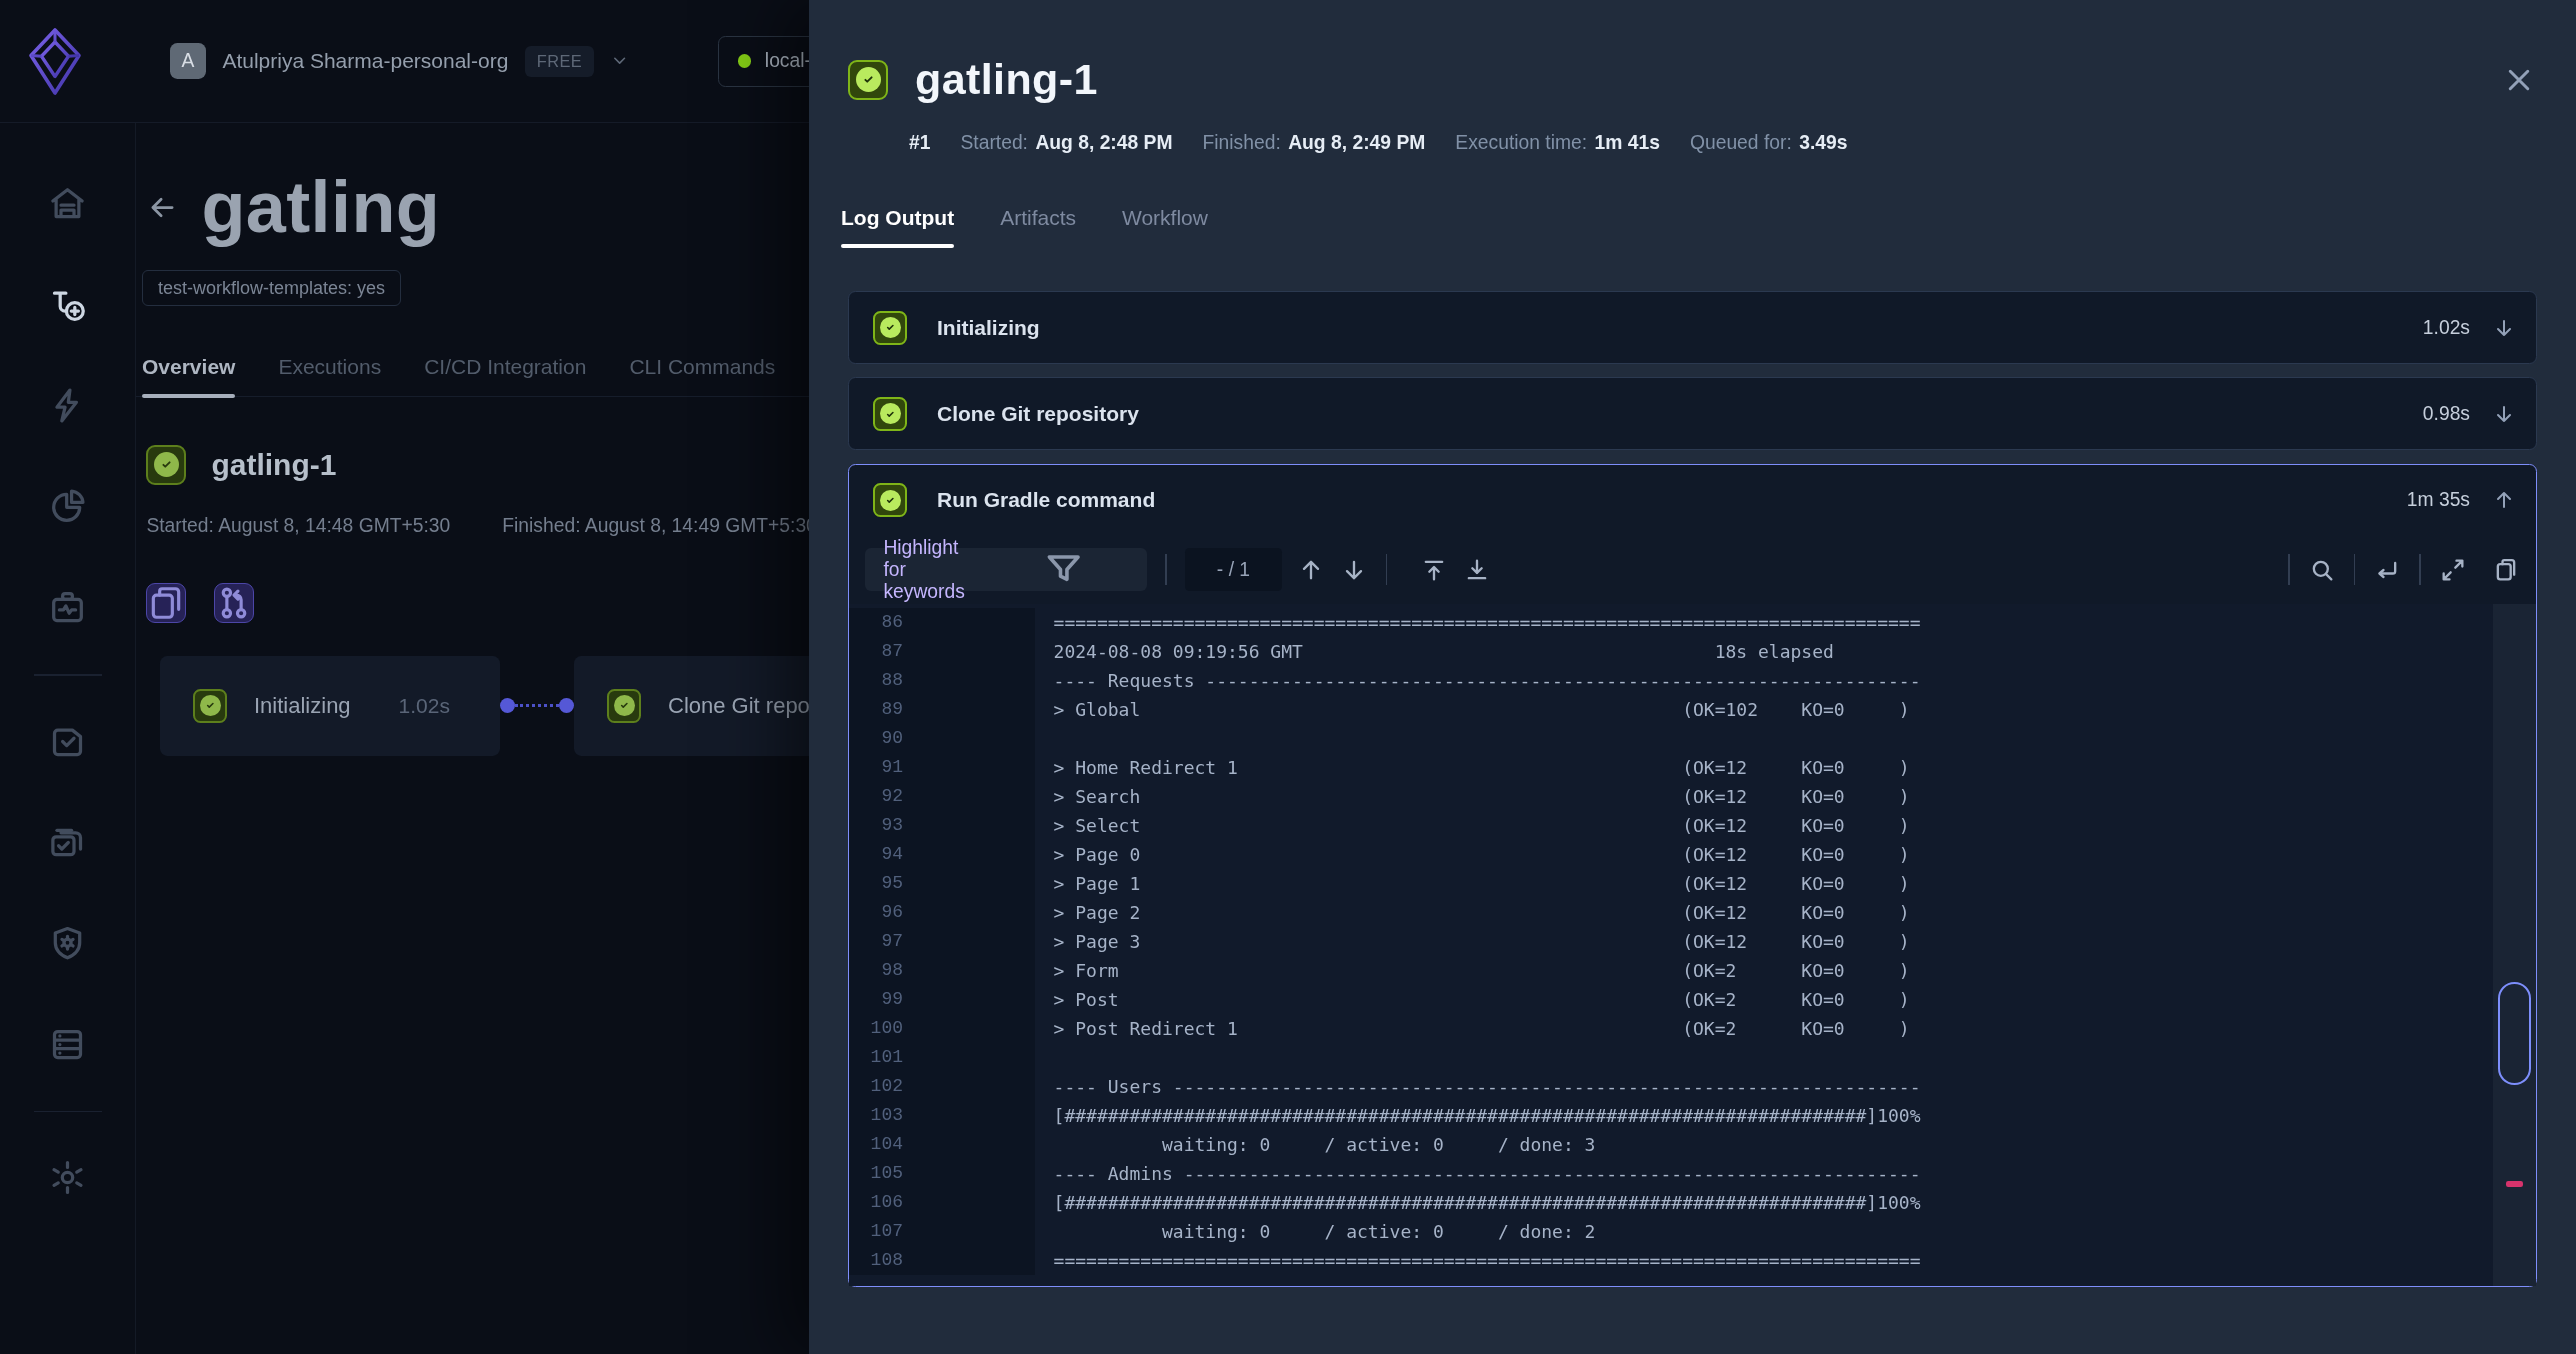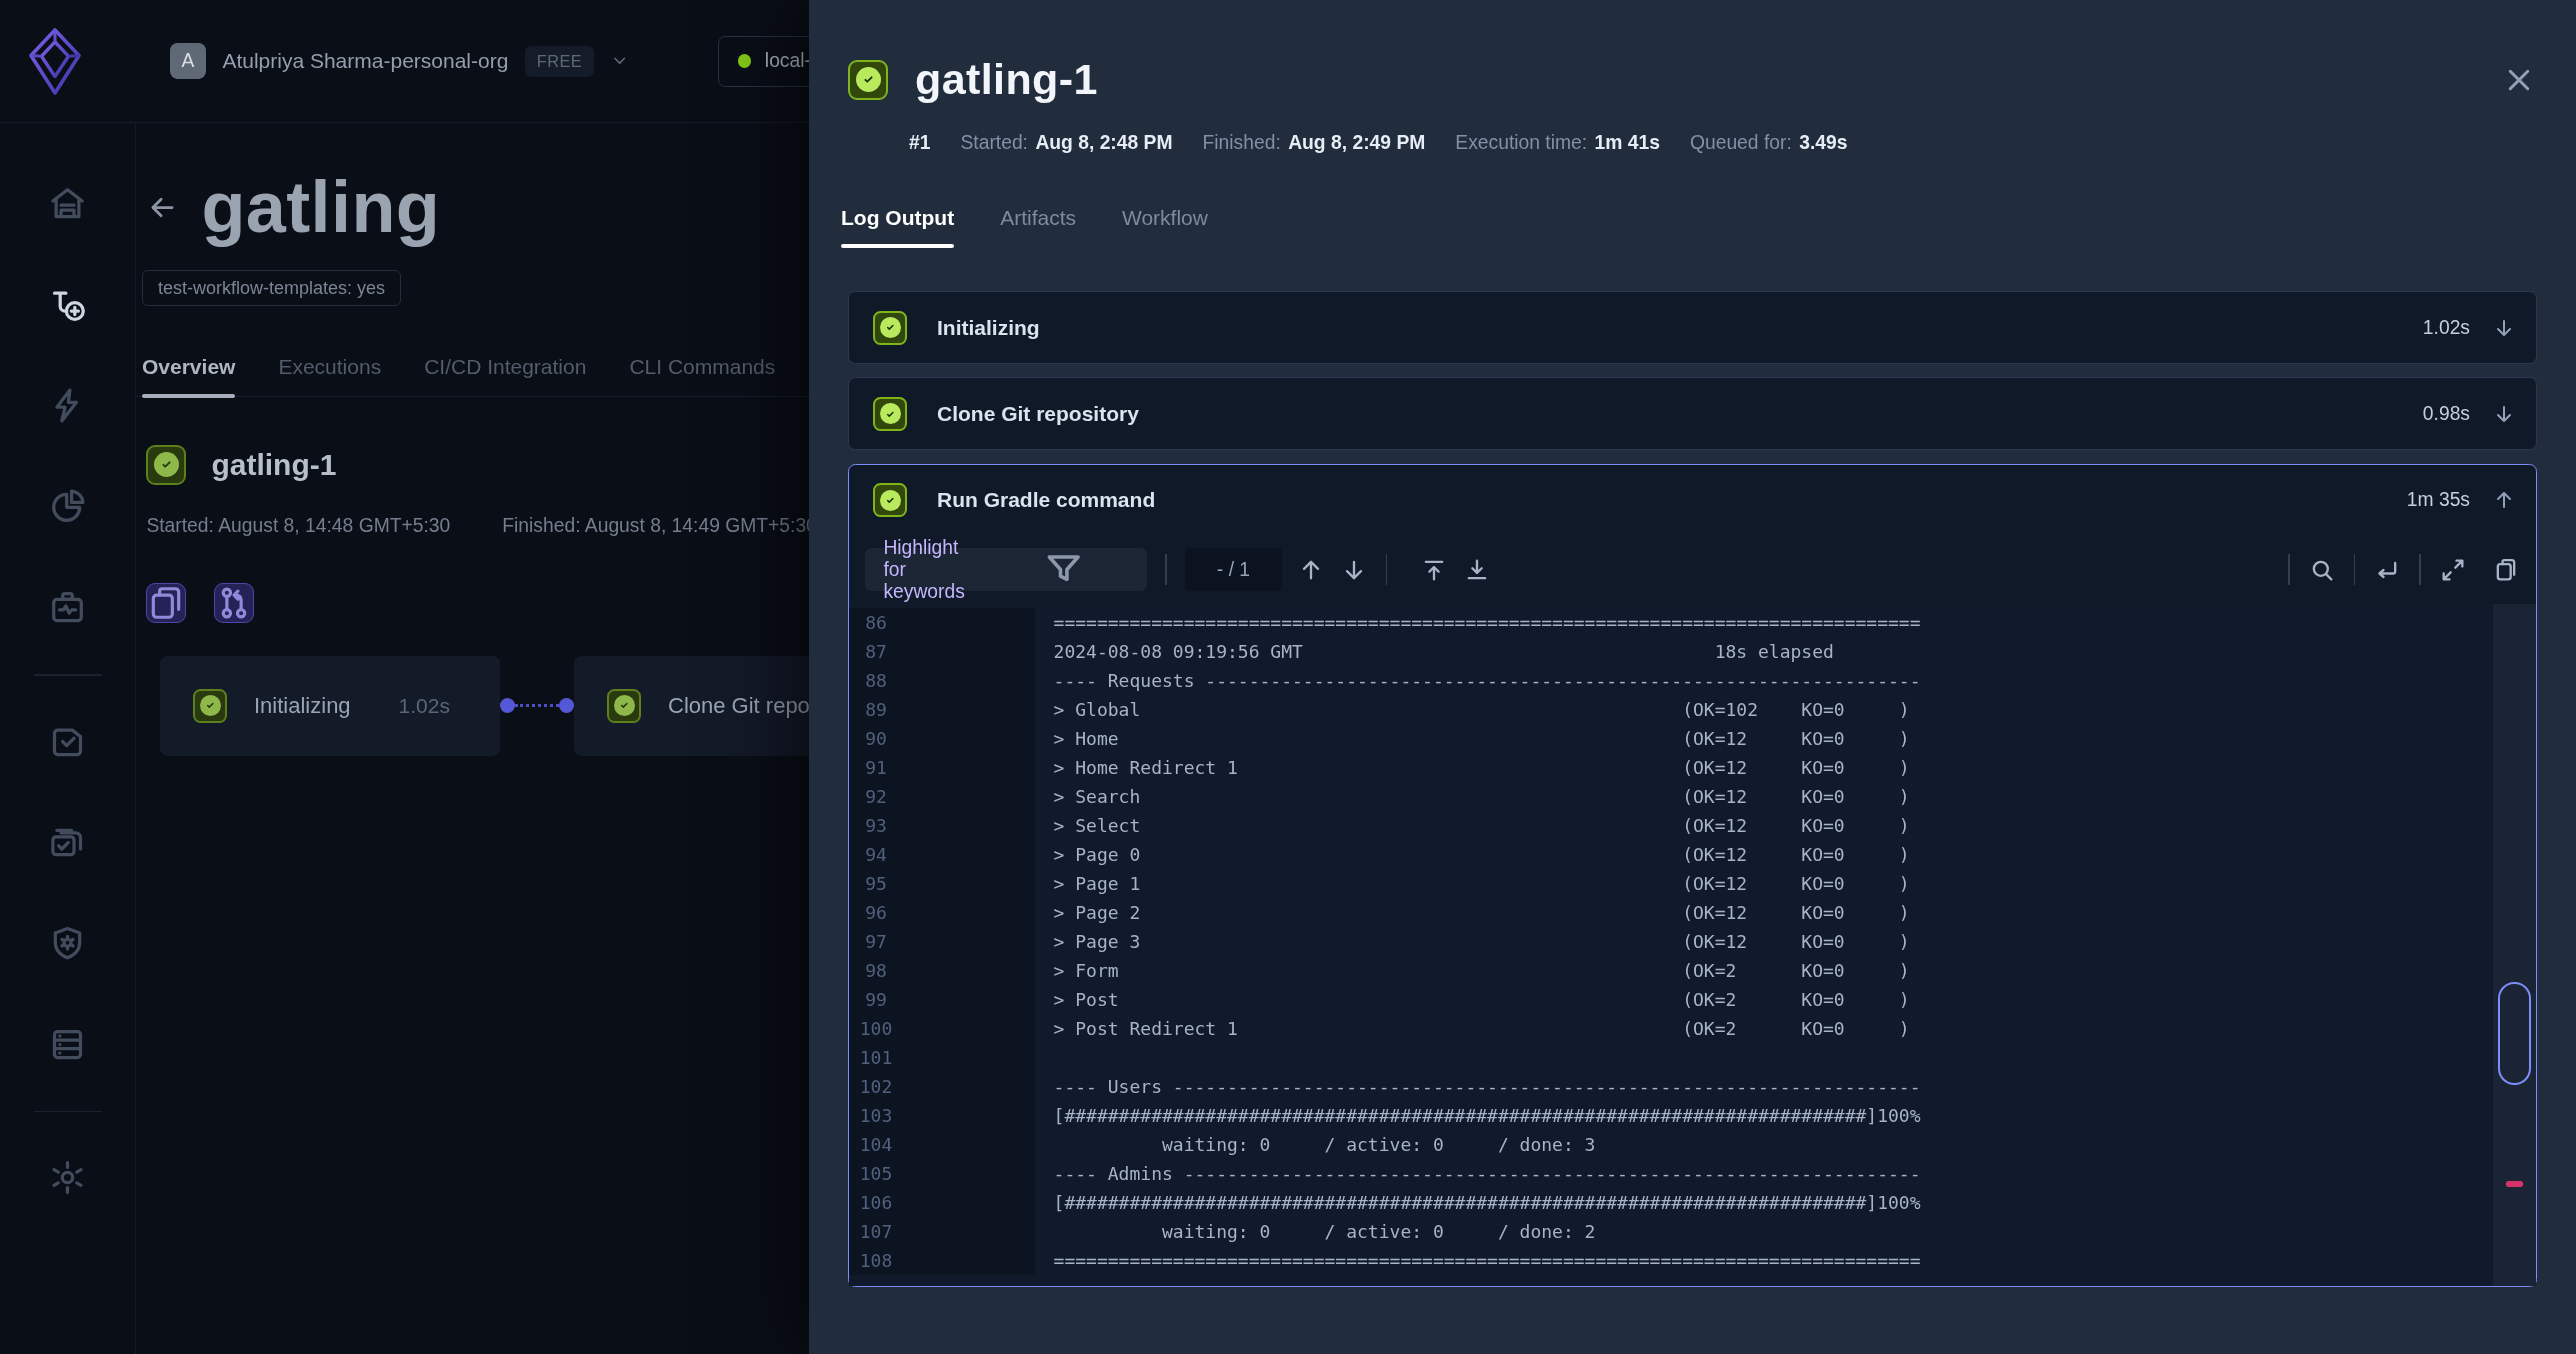--- a/index.html
+++ b/index.html
@@ -113,22 +113,22 @@
   .tb-ic { width:28px; height:28px; color:#a7b3c6; margin-left:15px; cursor:pointer; }
   .tb-right { margin-left:auto; display:flex; align-items:center; }
   .tb-right .tb-ic { margin-left:0; }
   .tb-right .gap { width:25px; }
 
   
   .log-area { flex:1; position:relative; background:#111a2b; overflow:hidden;
               font-family:"DejaVu Sans Mono", monospace; }
   .log-scroll { position:absolute; inset:0; padding-top:4.5px; }
   .log-row { display:flex; height:29px; line-height:29px; font-size:18px; }
-  .log-row .ln { flex:0 0 186px; background:#0c1422; color:#51607c; text-align:center;
-                 padding-right:132px; }
+  .log-row .ln { flex:0 0 186px; background:#0c1422; color:#51607c; text-align:right;
+                 padding-right:132px;font-family:Liberation Mono, monospace; }
   .log-row .lt { color:#a6b3c8; white-space:pre; padding-left:18.6px; }
   .scroll-gutter { position:absolute; top:0; right:0; width:43px; height:100%; background:#1a2434; }
   .scroll-thumb { position:absolute; right:5.2px; top:378px; width:33px; height:103px;
                   border:2.2px solid #7d8efb; border-radius:16.4px; cursor:pointer; }
   .scroll-marker { position:absolute; right:13.4px; top:577px; width:16.4px; height:6.7px;
                    border-radius:2.2px; background:#d6336c; }
 
   svg.i { width:100%; height:100%; fill:none; stroke:currentColor; stroke-width:2;
           stroke-linecap:round; stroke-linejoin:round; }
 </style>
@@ -494,21 +494,20 @@
               <div class="log-row">
                 <span class="ln">88</span>
                 <span class="lt">---- Requests ------------------------------------------------------------------</span>
               </div>
               <div class="log-row">
                 <span class="ln">89</span>
                 <span class="lt">&gt; Global                                                  (OK=102    KO=0     )</span>
               </div>
               <div class="log-row">
                 <span class="ln">90</span>
-                <span class="lt">&gt; Home                                                    (OK=12     KO=0     )</span>
               </div>
               <div class="log-row">
                 <span class="ln">91</span>
                 <span class="lt">&gt; Home Redirect 1                                         (OK=12     KO=0     )</span>
               </div>
               <div class="log-row">
                 <span class="ln">92</span>
                 <span class="lt">&gt; Search                                                  (OK=12     KO=0     )</span>
               </div>
               <div class="log-row">

